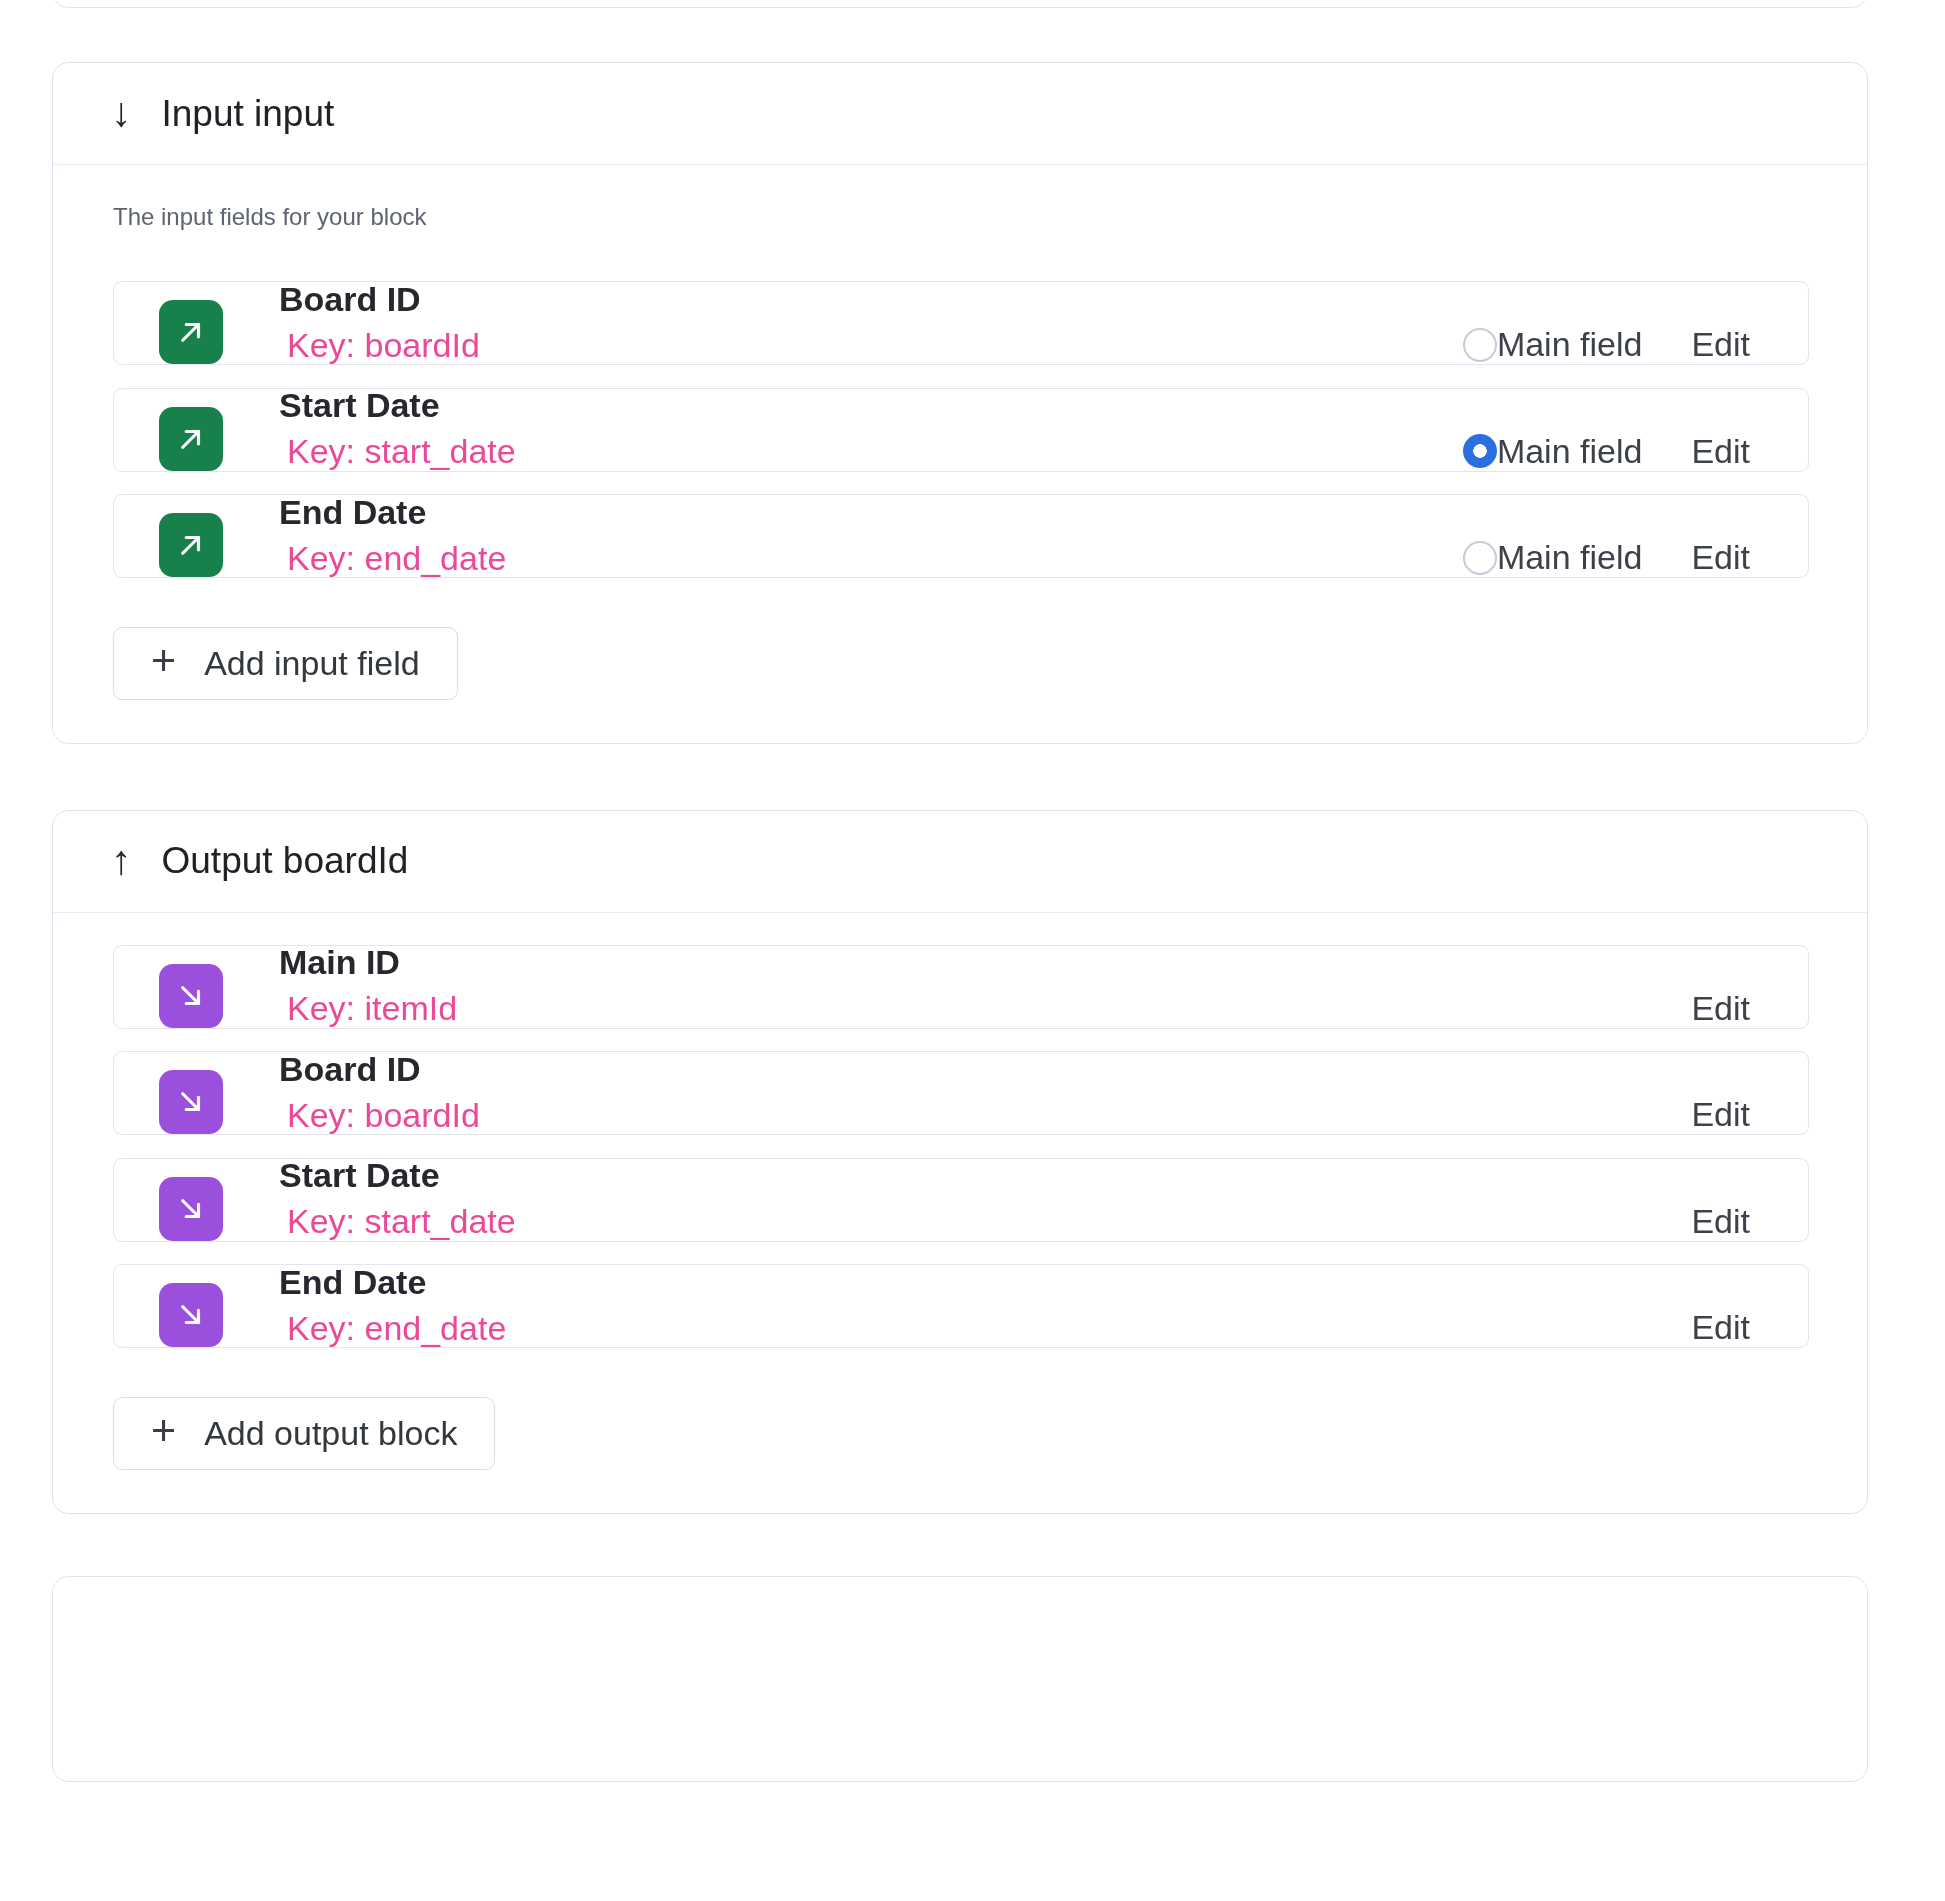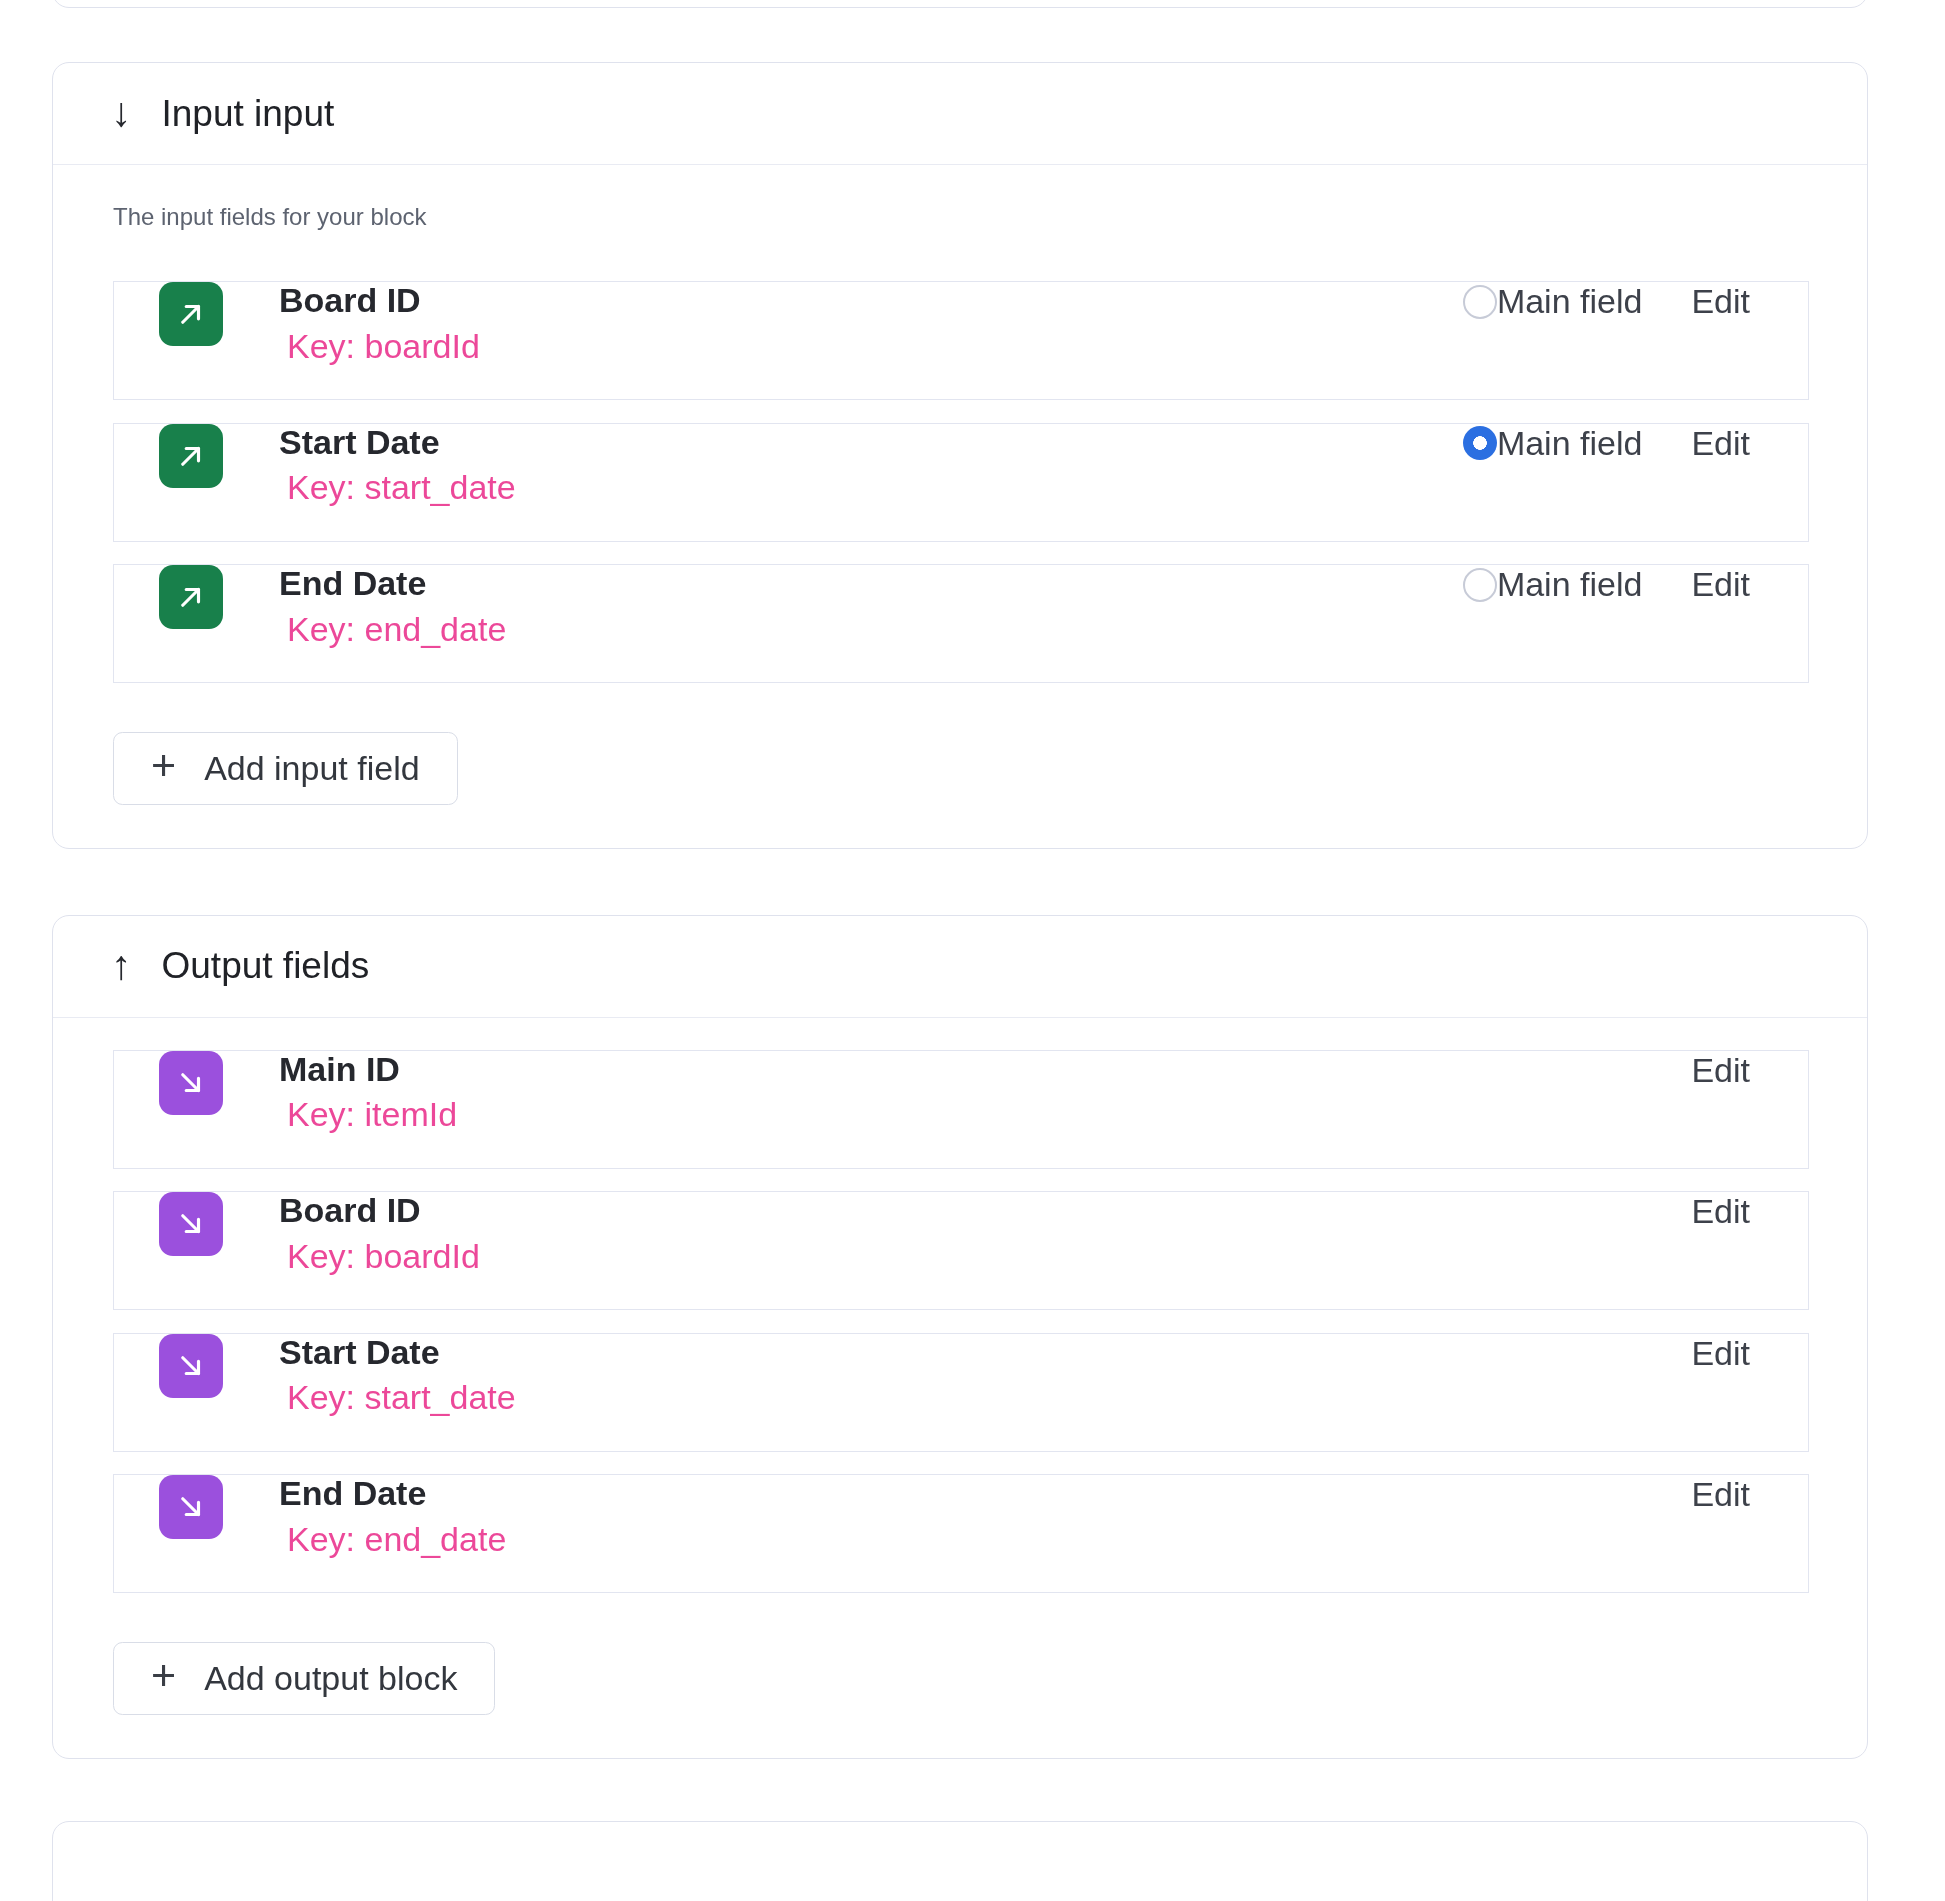--- a/index.html
+++ b/index.html
@@ -28,23 +28,23 @@
   .card-header {
     display:flex; align-items:center; gap:30px;
     height:101px; padding:0 58px;
     border-bottom:1.9px solid #e9ebf3;
   }
   .header-arrow { font-size:41px; line-height:1; color:#26282e; margin-top:-1.9px; }
   .card-title { font-size:37px; font-weight:500; color:#202227; }
   .card-body { padding:32px 58px 43px 60px; }
   .card-desc { font-size:24px; color:#5d6370; margin:0 0 45px 0; line-height:39px; }
   .field-row {
-    display:flex; align-items:flex-start;
-    height:119px; box-sizing:border-box;
-    border:1.9px solid #e2e5f0; border-radius:0;
+    display:flex; align-items:flex-end;
+    height:84px; box-sizing:border-box;
+    border:1.9px solid #e2e5f0; border-radius:9px;
     padding:0 58px 0 45px; margin-bottom:22.5px;
     background:#ffffff;
   }
   .field-icon {
     width:64px; height:64px; border-radius:14px; flex:none;
     display:flex; align-items:center; justify-content:center;
   }
   .field-icon.green  { background:#18804b; }
   .field-icon.purple { background:#9b50dd; }
   .field-icon svg { width:36px; height:36px; }
@@ -148,21 +148,21 @@
       <button class="add-btn">
         <span class="plus">+</span>
         <span>Add input field</span>
       </button>
     </div>
   </section>
 
   <section class="card">
     <div class="card-header">
       <span class="header-arrow">↑</span>
-      <span class="card-title">Output fields</span>
+      <span class="card-title">Output boardId</span>
     </div>
     <div class="card-body">
 
       
       <div class="field-row">
         <span class="field-icon purple">
           <svg viewBox="0 0 24 24" fill="none" stroke="#ffffff" stroke-width="2.1" stroke-linecap="round" stroke-linejoin="round">
               <path d="M6.5 6.5 L17 17"></path>
               <path d="M17 8.8 V17 H8.8"></path>
             </svg>

